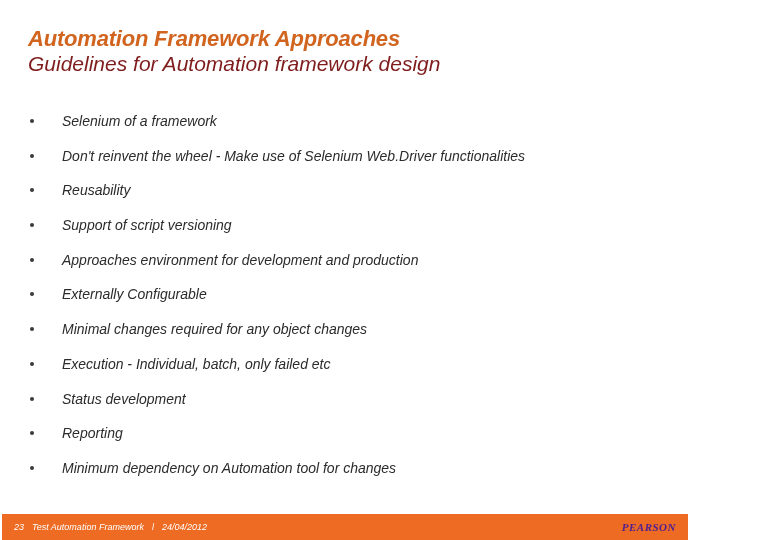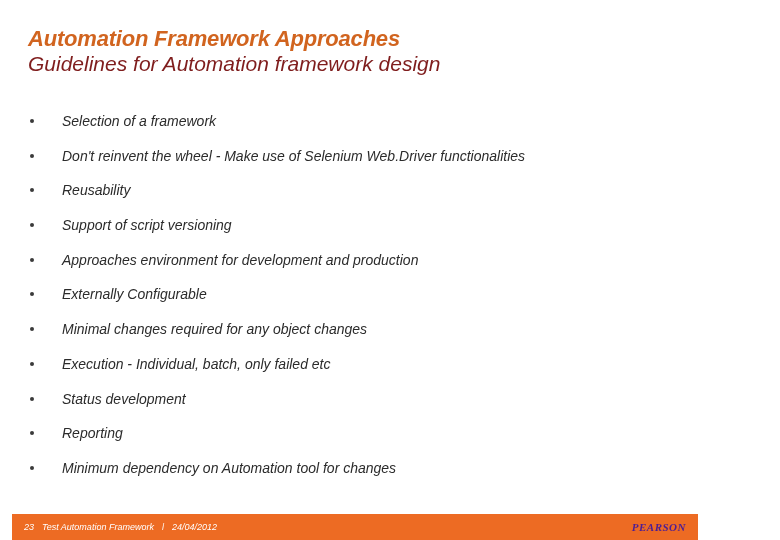--- a/index.html
+++ b/index.html
@@ -59,21 +59,21 @@
     margin-right: 28px;
     flex: 0 0 auto;
   }
   .bullet-text {
     font-size: 14px;
     color: #2b2b2b;
     line-height: 1.3;
   }
   .footer-bar {
     position: absolute;
-    left: 12px;
+    left: 2px;
     bottom: 0;
     width: 686px;
     height: 26px;
     background: #ed6b23;
     display: flex;
     align-items: center;
     box-sizing: border-box;
     padding: 0 12px;
     margin-top: 40px;
   }
@@ -107,21 +107,21 @@
 <div class="slide">
 
   <div class="heading">
     <div class="title-line">Automation Framework Approaches</div>
     <div class="subtitle-line">Guidelines for Automation framework design</div>
   </div>
 
   <div class="bullets">
     <div class="bullet-row">
       <div class="bullet-dot"></div>
-      <div class="bullet-text">Selection of a framework</div>
+      <div class="bullet-text">Selenium of a framework</div>
     </div>
     <div class="bullet-row">
       <div class="bullet-dot"></div>
       <div class="bullet-text">Don't reinvent the wheel - Make use of Selenium Web.Driver functionalities</div>
     </div>
     <div class="bullet-row">
       <div class="bullet-dot"></div>
       <div class="bullet-text">Reusability</div>
     </div>
     <div class="bullet-row">

